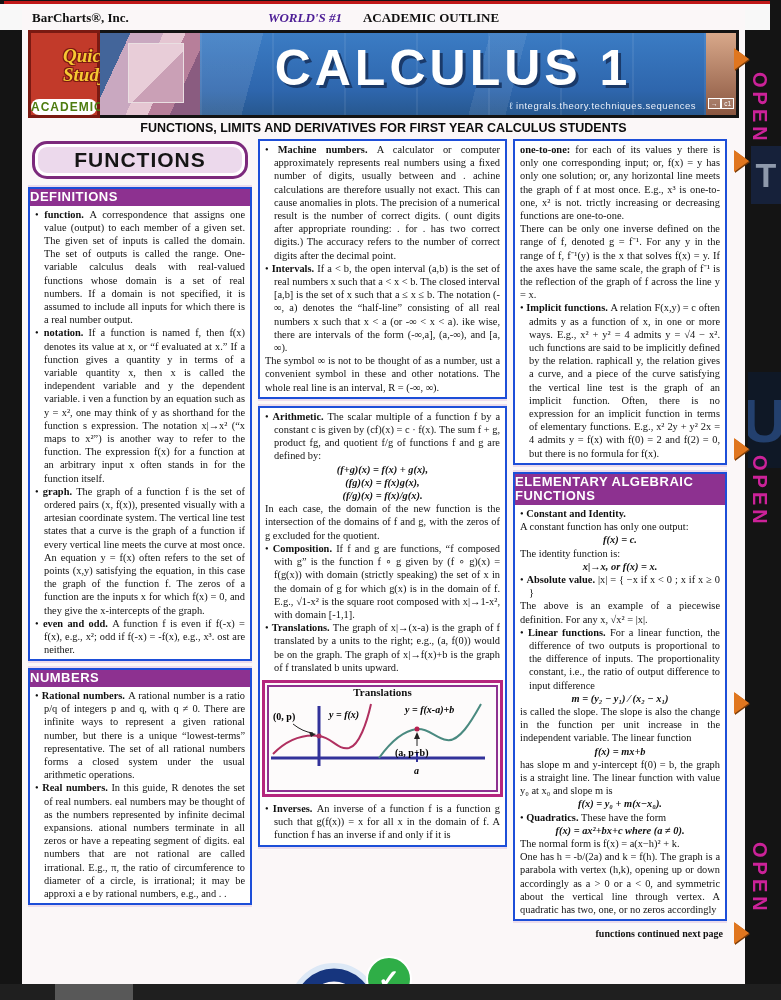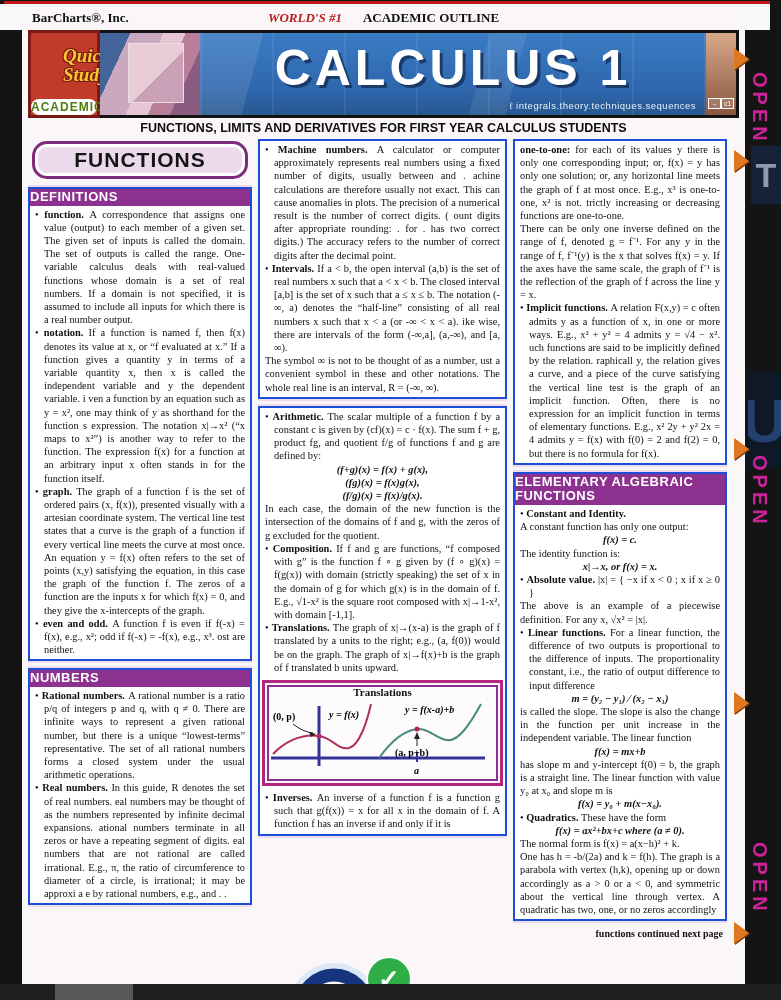--- a/index.html
+++ b/index.html
@@ -6,21 +6,21 @@
   .stage{position:relative;width:781px;height:1000px;background:#141414;overflow:hidden;
          font-family:"Liberation Serif",serif;color:#111;}
   .topband{position:absolute;left:0;top:4px;width:770px;height:26px;background:#f8f8f8;}
   .redline{position:absolute;left:4px;top:1px;width:766px;height:3px;background:#c01818;}
   .card{position:absolute;left:22px;top:6px;width:723px;height:978px;background:#fbf7f8;}
 
   
   .masthead{position:relative;height:24px;}
   .publisher{position:absolute;left:10px;top:4px;font-weight:bold;font-size:13px;}
   .tagline{position:absolute;left:0;right:0;top:4px;text-align:center;font-size:13px;font-weight:bold;}
-  .tagline .em{color:#b91c1c;font-style:italic;margin-right:21px;font-family:Liberation Serif, serif;}
+  .tagline .em{color:#4c1d95;font-style:italic;margin-right:21px;font-family:Liberation Serif, serif;}
 
   
   .banner-row{display:flex;height:88px;margin:0 6px;}
   .qs-logo{width:72px;background:#c23a2a;border:3px solid #7a1a12;display:flex;flex-direction:column;box-sizing:border-box;}
   .qs-text{flex:1;display:flex;flex-direction:column;justify-content:center;text-align:center;
            font-style:italic;font-weight:bold;font-size:19px;line-height:.98;color:#f7c832;
            text-shadow:1px 1px 0 #7a1a12,-1px -1px 0 #7a1a12,1px -1px 0 #7a1a12,-1px 1px 0 #7a1a12;padding-left:32px;}
   .qs-academic{background:#fff;color:#4d7c0f;font-family:"Liberation Sans",sans-serif;font-weight:bold;
            font-size:12px;text-align:center;letter-spacing:1px;padding:1px 0;border-radius:8px;}
   .banner-main{flex:1;display:flex;border:3px solid #131313;border-left:none;box-sizing:border-box;}
@@ -59,21 +59,21 @@
   .box-head{background:#8d3190;color:#fff;font-family:"Liberation Sans",sans-serif;font-weight:bold;
       font-size:13px;text-align:left;letter-spacing:.5px;padding:1px 0;line-height:1.12;}
   .box-body{font-size:10.4px;line-height:1.27;padding:2px 5px 3px;text-align:justify;}
   .box-body p{margin:0;}
   .t-bullet{padding-left:9px;text-indent:-9px;}
   .t-bullet:before{content:"\2022\0020";}
   .t-formula{text-align:center;font-weight:bold;font-style:italic;text-indent:0;}
   .lead{font-weight:bold;}
 
   
-  .figure{border:3px solid #b5267e;outline:2px solid #8d3190;outline-offset:-7px;margin:3px 2px;padding:3px 2px 3px;background:#fdfbfb;}
+  .figure{border:3px solid #b5267e;outline:2px solid #8d3190;outline-offset:-7px;margin:3px 2px;padding:3px 2px 14px;background:#fdfbfb;}
   .fig-title{text-align:center;font-weight:bold;font-size:11px;}
   .figwrap{position:relative;}
 
   .footer-note{text-align:right;font-weight:bold;font-size:10px;padding-right:4px;}
 
   
   .arrow{position:absolute;width:0;height:0;border-left:15px solid #e0761f;
       border-top:11px solid transparent;border-bottom:11px solid transparent;filter:drop-shadow(1px 1px 0 #7a3c08);}
   .open-label{position:absolute;left:748px;writing-mode:vertical-rl;color:#cc2299;
       font-family:"Liberation Sans",sans-serif;font-weight:bold;font-size:20px;letter-spacing:4px;}

